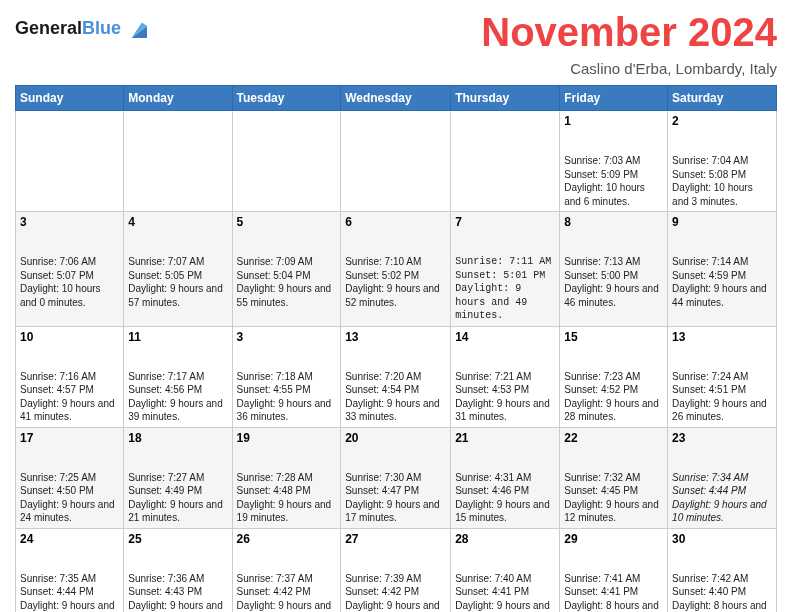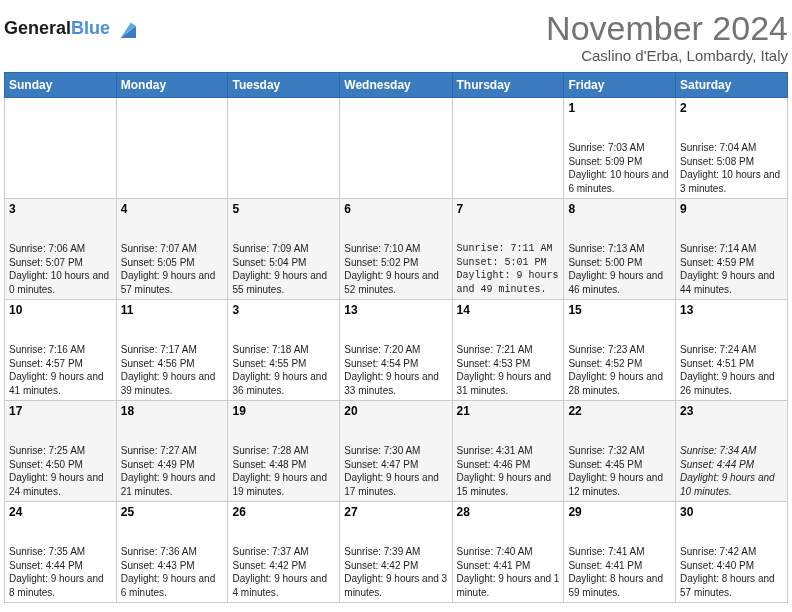--- a/index.html
+++ b/index.html
@@ -6,21 +6,21 @@
     body {
       font-family: Arial, sans-serif;
       background: #fff;
       width: 792px;
       height: 612px;
       overflow: hidden;
     }
     .container {
       width: 792px;
       height: 612px;
-      padding: 10px 4px;
+      padding: 10px 15px;
     }
     .header {
       display: flex;
       align-items: flex-start;
       justify-content: space-between;
       margin-bottom: 8px;
     }
     .logo {
       display: flex;
       align-items: center;
@@ -37,29 +37,29 @@
     }
     .logo-icon {
       width: 30px;
       height: 30px;
       margin-left: 2px;
     }
     .title-section {
       text-align: right;
     }
     .month-title {
-      font-size: 34px;
-      font-weight: normal;
-      color: #737373;
+      font-size: 40px;
+      font-weight: bold;
+      color: #ef4444;
       line-height: 1.1;
     }
     .location {
       font-size: 15px;
       color: #555;
-      margin-top: 0;
+      margin-top: 6px;
     }
     .calendar {
       width: 100%;
       border-collapse: collapse;
       font-size: 11px;
     }
     .calendar th {
       background-color: #3a7abf;
       color: white;
       padding: 5px 4px;

